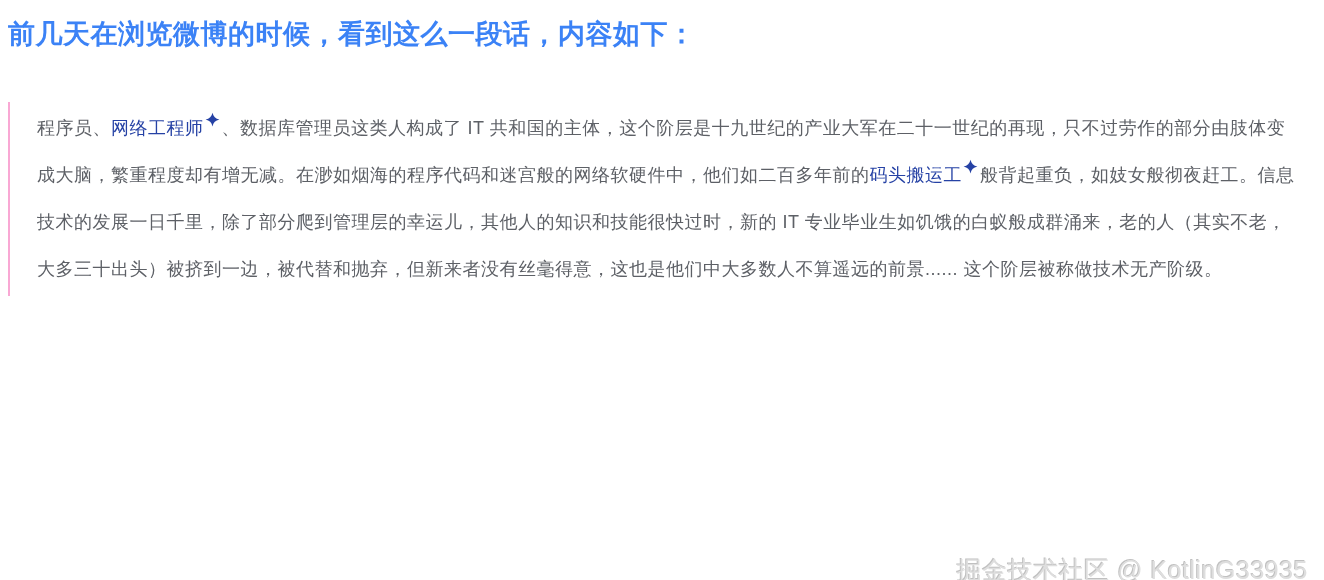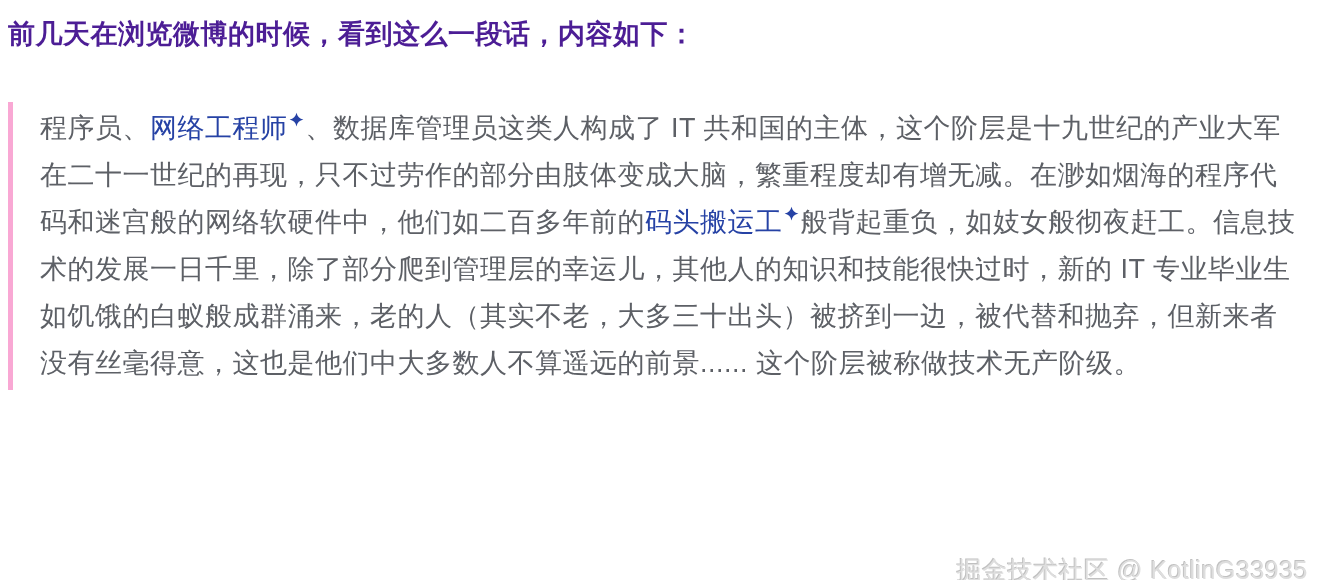--- a/index.html
+++ b/index.html
@@ -10,37 +10,37 @@
     height: 580px;
     overflow: hidden;
   }
   .article {
     position: relative;
     width: 1324px;
     height: 580px;
     background: #ffffff;
   }
   .para {
-    color: #4c1d95;
+    color: #3b82f6;
     font-weight: 700;
     font-size: 27px;
     line-height: 38px;
     letter-spacing: 0.5px;
   }
   .intro {
     margin: 15px 8px 0 8px;
   }
   blockquote.quote {
     margin: 49px 20px 0 8px;
-    border-left: 5px solid #f9a8d4;
+    border-left: 2px solid #f9a8d4;
     padding: 3px 0 3px 27px;
     width: 1294px;
     color: #5d6066;
     font-weight: 400;
-    font-size: 27px;
+    font-size: 18px;
     line-height: 47px;
     letter-spacing: 0.5px;
   }
   .term-link {
     color: #2642a5;
     text-decoration: none;
     cursor: pointer;
     white-space: nowrap;
   }
   .sparkle {

